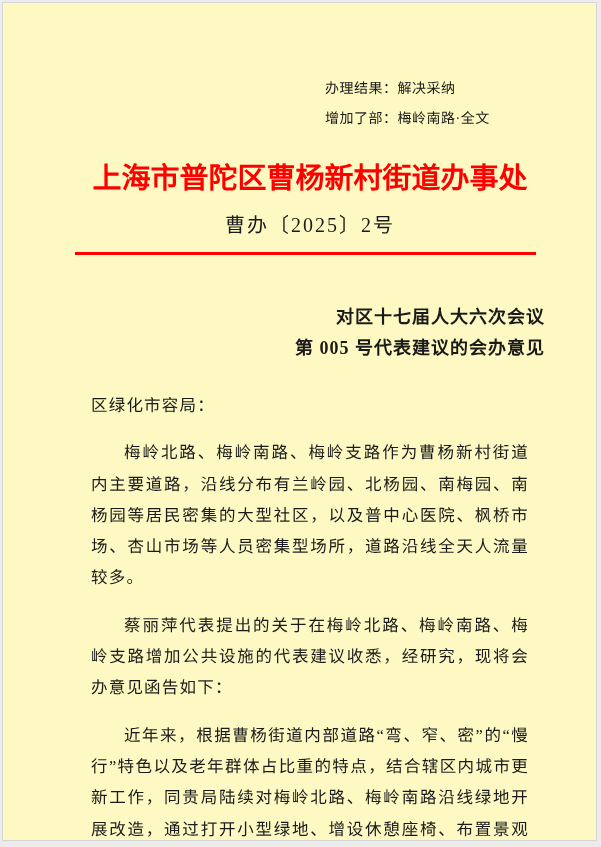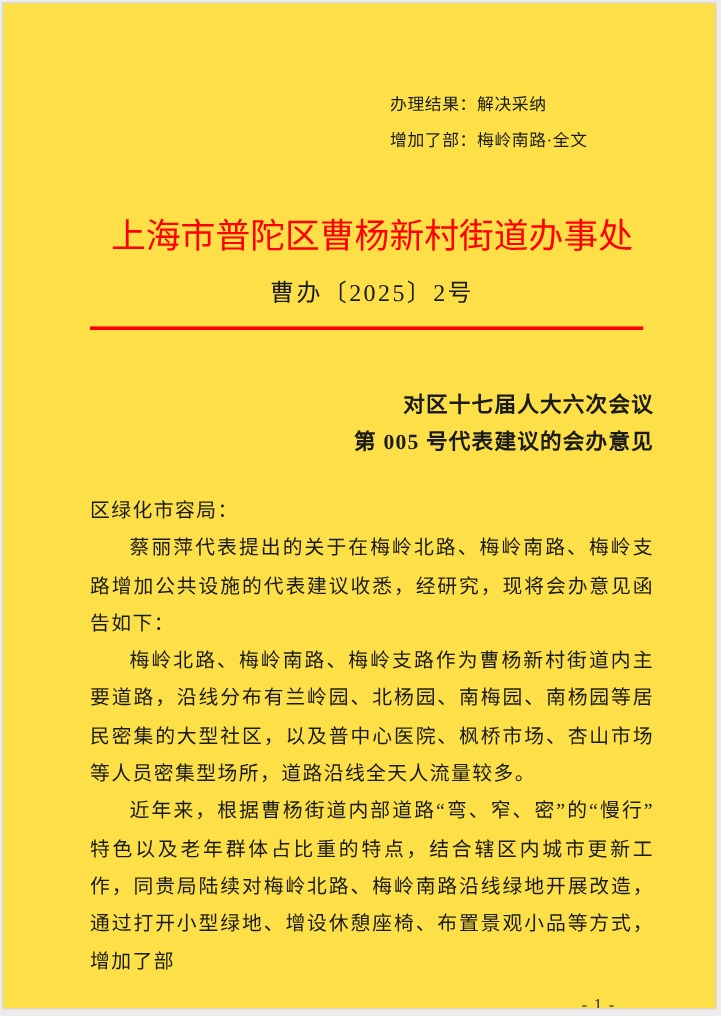--- a/index.html
+++ b/index.html
@@ -14,40 +14,40 @@
     color: #1a1a1a;
     overflow: hidden;
   }
   .page {
     box-sizing: border-box;
     position: absolute;
     left: 2px;
     top: 2px;
     width: 595px;
     height: 839px;
-    background: #fde047;
+    background: #fef9c3;
     border: 1px solid #d6d6d6;
     overflow: hidden;
   }
   .content {
     padding: 0 51px 0 72px;
   }
   
   .meta {
     margin: 71px 0 0 250px;
     font-size: 14px;
     line-height: 30px;
     letter-spacing: 0.5px;
     white-space: nowrap;
   }
   
   .agency-title {
-    margin-top: 42px;
+    margin-top: 22px;
     font-size: 29px;
-    font-weight: normal;
+    font-weight: bold;
     color: #ff0000;
     text-align: center;
     line-height: 44px;
     white-space: nowrap;
   }
   .doc-number {
     margin-top: 13px;
     font-size: 20px;
     line-height: 24px;
     text-align: center;
@@ -70,21 +70,21 @@
   }
   
   .body-text {
     margin-top: 26px;
     font-size: 16.5px;
     line-height: 31.3px;
     letter-spacing: 1.2px;
     text-align: justify;
   }
   .body-text p {
-    margin: 0;
+    margin: 16px;
     padding: 0;
     text-indent: 2em;
   }
   .body-text p.salutation {
     text-indent: 0;
   }
   .page-number {
     margin-top: 14px;
     margin-right: 32px;
     text-align: right;
@@ -110,21 +110,21 @@
 
     <div class="red-divider"></div>
 
     <div class="doc-title">
       <div>对区十七届人大六次会议</div>
       <div>第 005 号代表建议的会办意见</div>
     </div>
 
     <div class="body-text">
       <p class="salutation">区绿化市容局：</p>
+      <p>梅岭北路、梅岭南路、梅岭支路作为曹杨新村街道内主要道路，沿线分布有兰岭园、北杨园、南梅园、南杨园等居民密集的大型社区，以及普中心医院、枫桥市场、杏山市场等人员密集型场所，道路沿线全天人流量较多。</p>
       <p>蔡丽萍代表提出的关于在梅岭北路、梅岭南路、梅岭支路增加公共设施的代表建议收悉，经研究，现将会办意见函告如下：</p>
-      <p>梅岭北路、梅岭南路、梅岭支路作为曹杨新村街道内主要道路，沿线分布有兰岭园、北杨园、南梅园、南杨园等居民密集的大型社区，以及普中心医院、枫桥市场、杏山市场等人员密集型场所，道路沿线全天人流量较多。</p>
       <p>近年来，根据曹杨街道内部道路“弯、窄、密”的“慢行”特色以及老年群体占比重的特点，结合辖区内城市更新工作，同贵局陆续对梅岭北路、梅岭南路沿线绿地开展改造，通过打开小型绿地、增设休憩座椅、布置景观小品等方式，增加了部</p>
     </div>
 
     <div class="page-number">- 1 -</div>
 
   </div>
 </div>
 
 </body></html>

